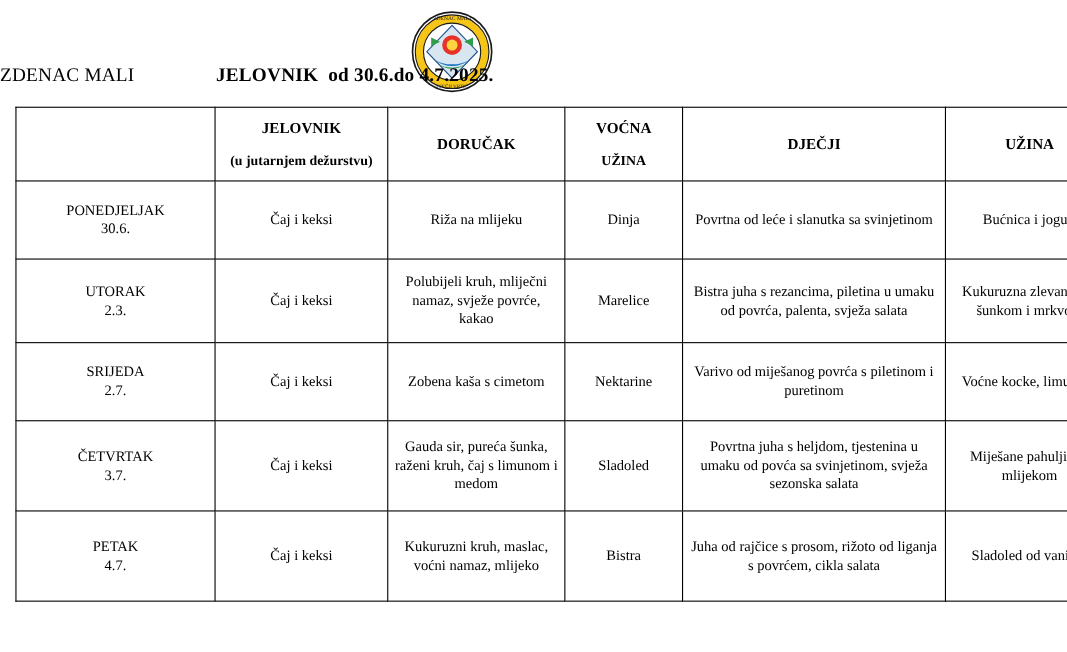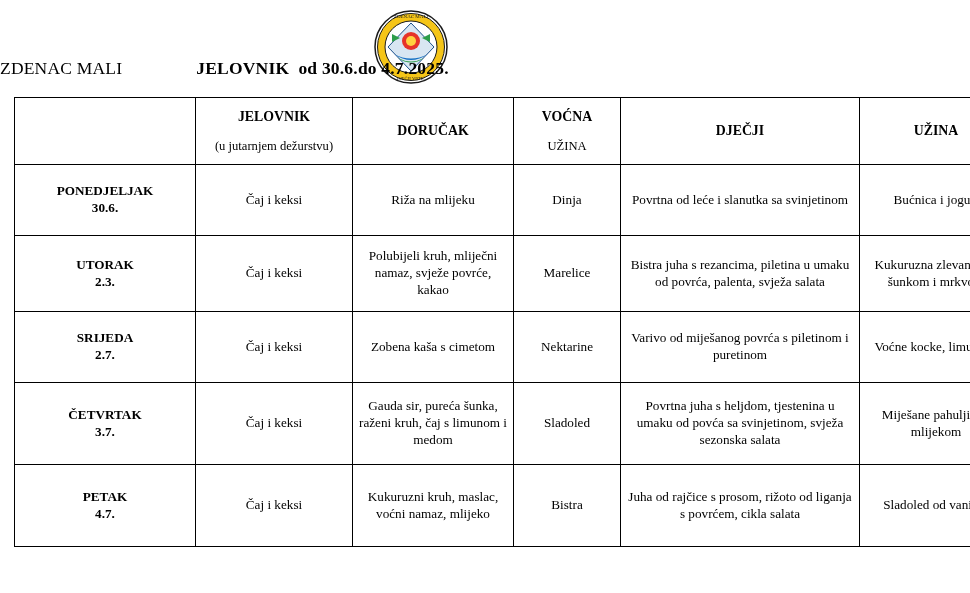--- a/index.html
+++ b/index.html
@@ -76,27 +76,27 @@
     padding: 5px 4px;
   }
   th.col-day    { width: 172px; }
   th.col-zaj    { width: 148px; }
   th.col-dor    { width: 152px; }
   th.col-voc    { width: 98px; }
   th.col-ruc    { width: 230px; }
   th.col-uzi    { width: 144px; }
 
   .th-sub {
-    font-weight: normal;
+    font-weight: bold;
     font-size: 12.6px;
     display: block;
     margin-top: 12px;
   }
   td.day-cell {
-    font-weight: bold;
+    font-weight: normal;
     font-size: 13.8px;
     line-height: 1.3;
   }
   tbody tr { height: 71px; }
   tbody tr.tall { height: 76px; }
   tbody tr.taller { height: 82px; }
 
   .cell-text { display: block; }
 </style>
 </head>

